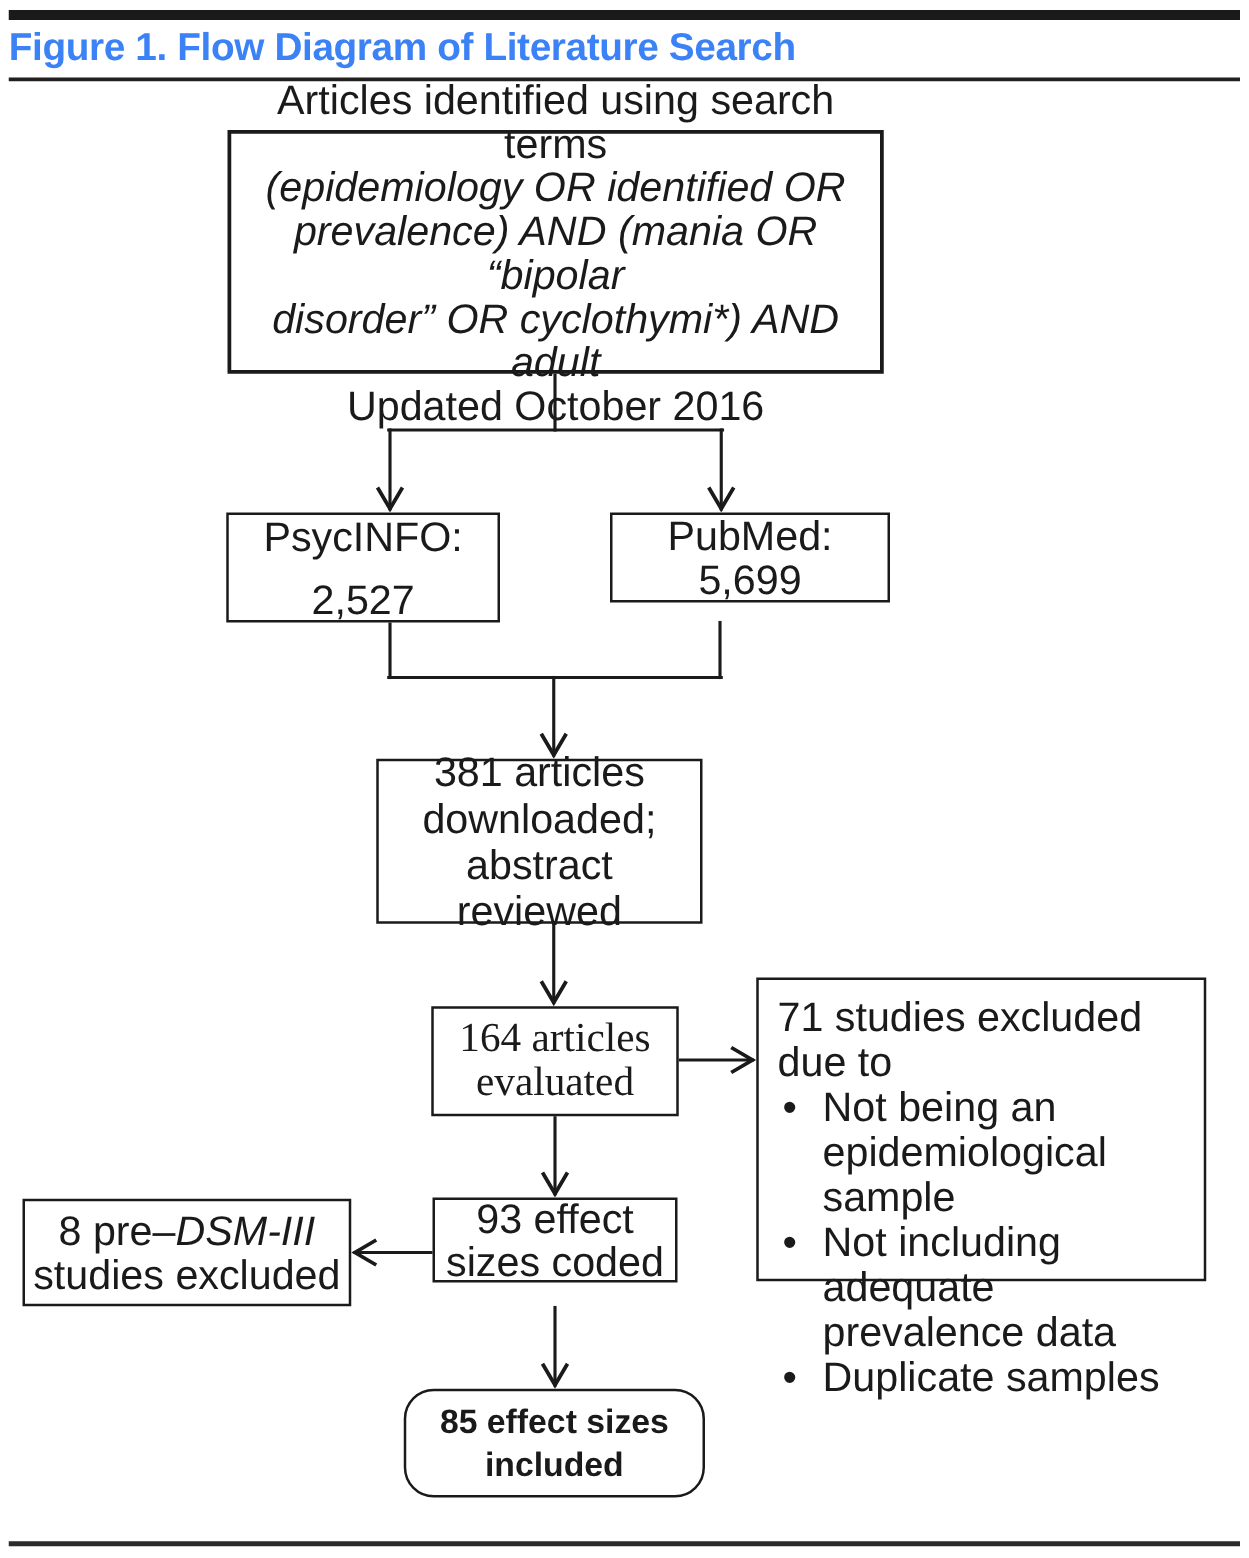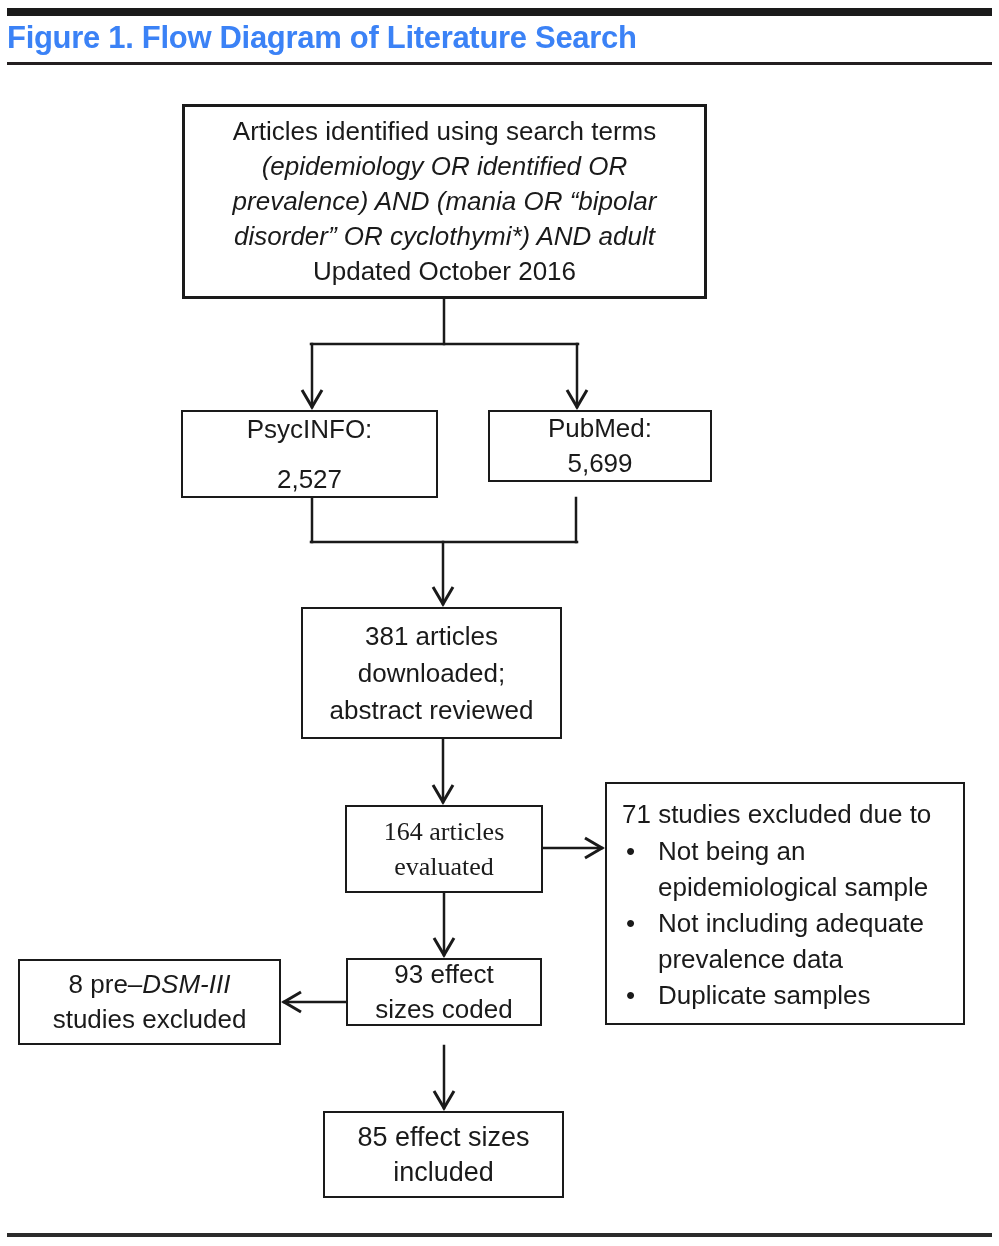--- a/index.html
+++ b/index.html
@@ -52,27 +52,27 @@
     pointer-events: none;
   }
   .box {
     position: absolute;
     box-sizing: border-box;
     border: 2.5px solid #1a1a1a;
     background: #ffffff;
     display: flex;
     flex-direction: column;
     justify-content: center;
-    font-size: 26px;
+    font-size: 33px;
     line-height: 35px;
     color: #1a1a1a;
   }
   .box.center { text-align: center; align-items: center; }
   .box.thick { border-width: 3px; }
-  .box.bold  { font-weight: normal; font-size: 27px; }
+  .box.bold  { font-weight: bold; font-size: 27px; border-radius: 24px; }
   .it { font-style: italic; }
   .excl {
     text-align: left;
     justify-content: space-between;
     padding: 12px 10px 10px 15px;
     line-height: 36px;
   }
   .excl ul {
     margin: 0; padding: 0;
     list-style: none;
@@ -121,21 +121,21 @@
   </svg>
 
   <div class="box center thick" style="left:182px; top:104px; width:525px; height:195px;">
     <div>Articles identified using search terms</div>
     <div class="it">(epidemiology OR identified OR</div>
     <div class="it">prevalence) AND (mania OR “bipolar</div>
     <div class="it">disorder” OR cyclothymi*) AND adult</div>
     <div>Updated October 2016</div>
   </div>
 
-  <div class="box center" style="left:181px; top:410px; width:257px; height:88px;gap:15px;">
+  <div class="box center" style="left:181px; top:410px; width:219px; height:88px;gap:15px;">
     <div>PsycINFO:</div>
     <div>2,527</div>
   </div>
 
   <div class="box center" style="left:488px; top:410px; width:224px; height:72px;">
     <div>PubMed:</div>
     <div>5,699</div>
   </div>
 
   <div class="box center" style="left:301px; top:607px; width:261px; height:132px; line-height:37px;">

